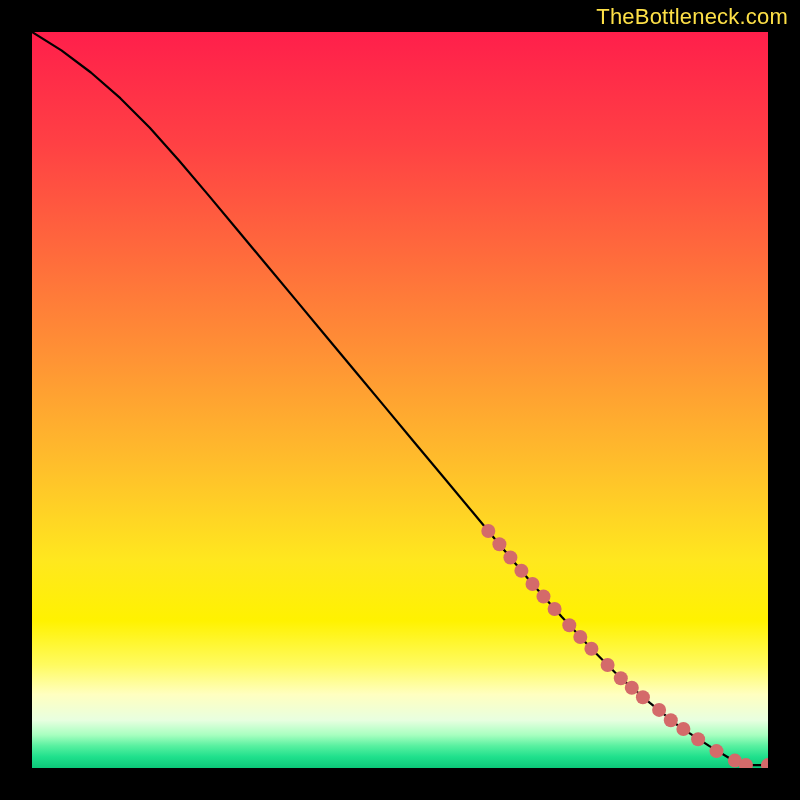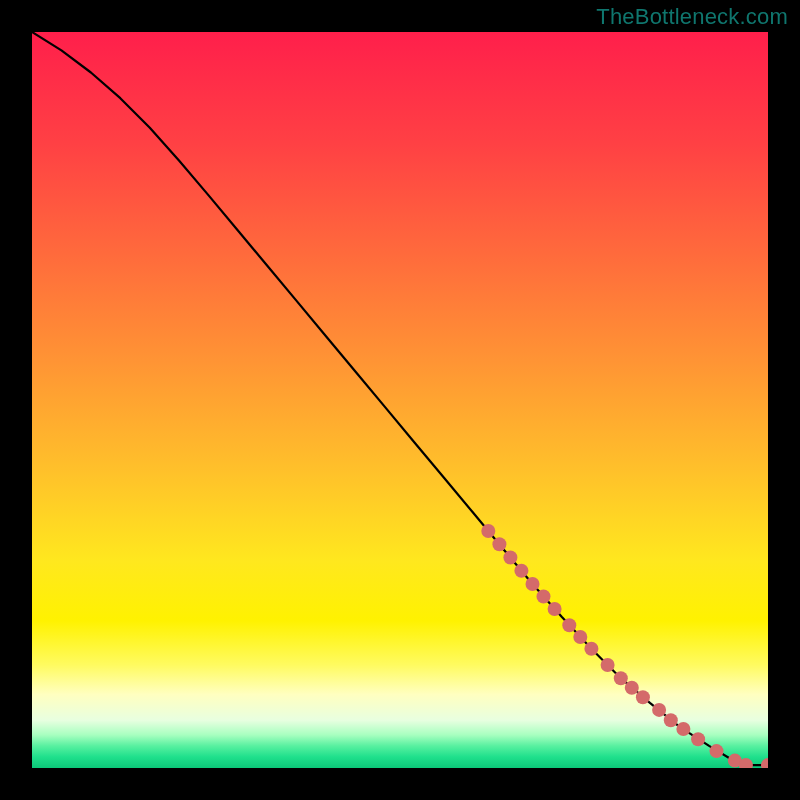--- a/index.html
+++ b/index.html
@@ -14,21 +14,21 @@
   .frame {
     position: relative;
     width: 800px;
     height: 800px;
     background: #000;
   }
   .watermark {
     position: absolute;
     top: 4px;
     right: 12px;
-    color: #0f766e;
+    color: #fde047;
     font-size: 22px;
     font-weight: 400;
     letter-spacing: 0.2px;
     z-index: 3;
   }
   .plot-area {
     position: absolute;
     left: 32px;
     top: 32px;
     width: 736px;

